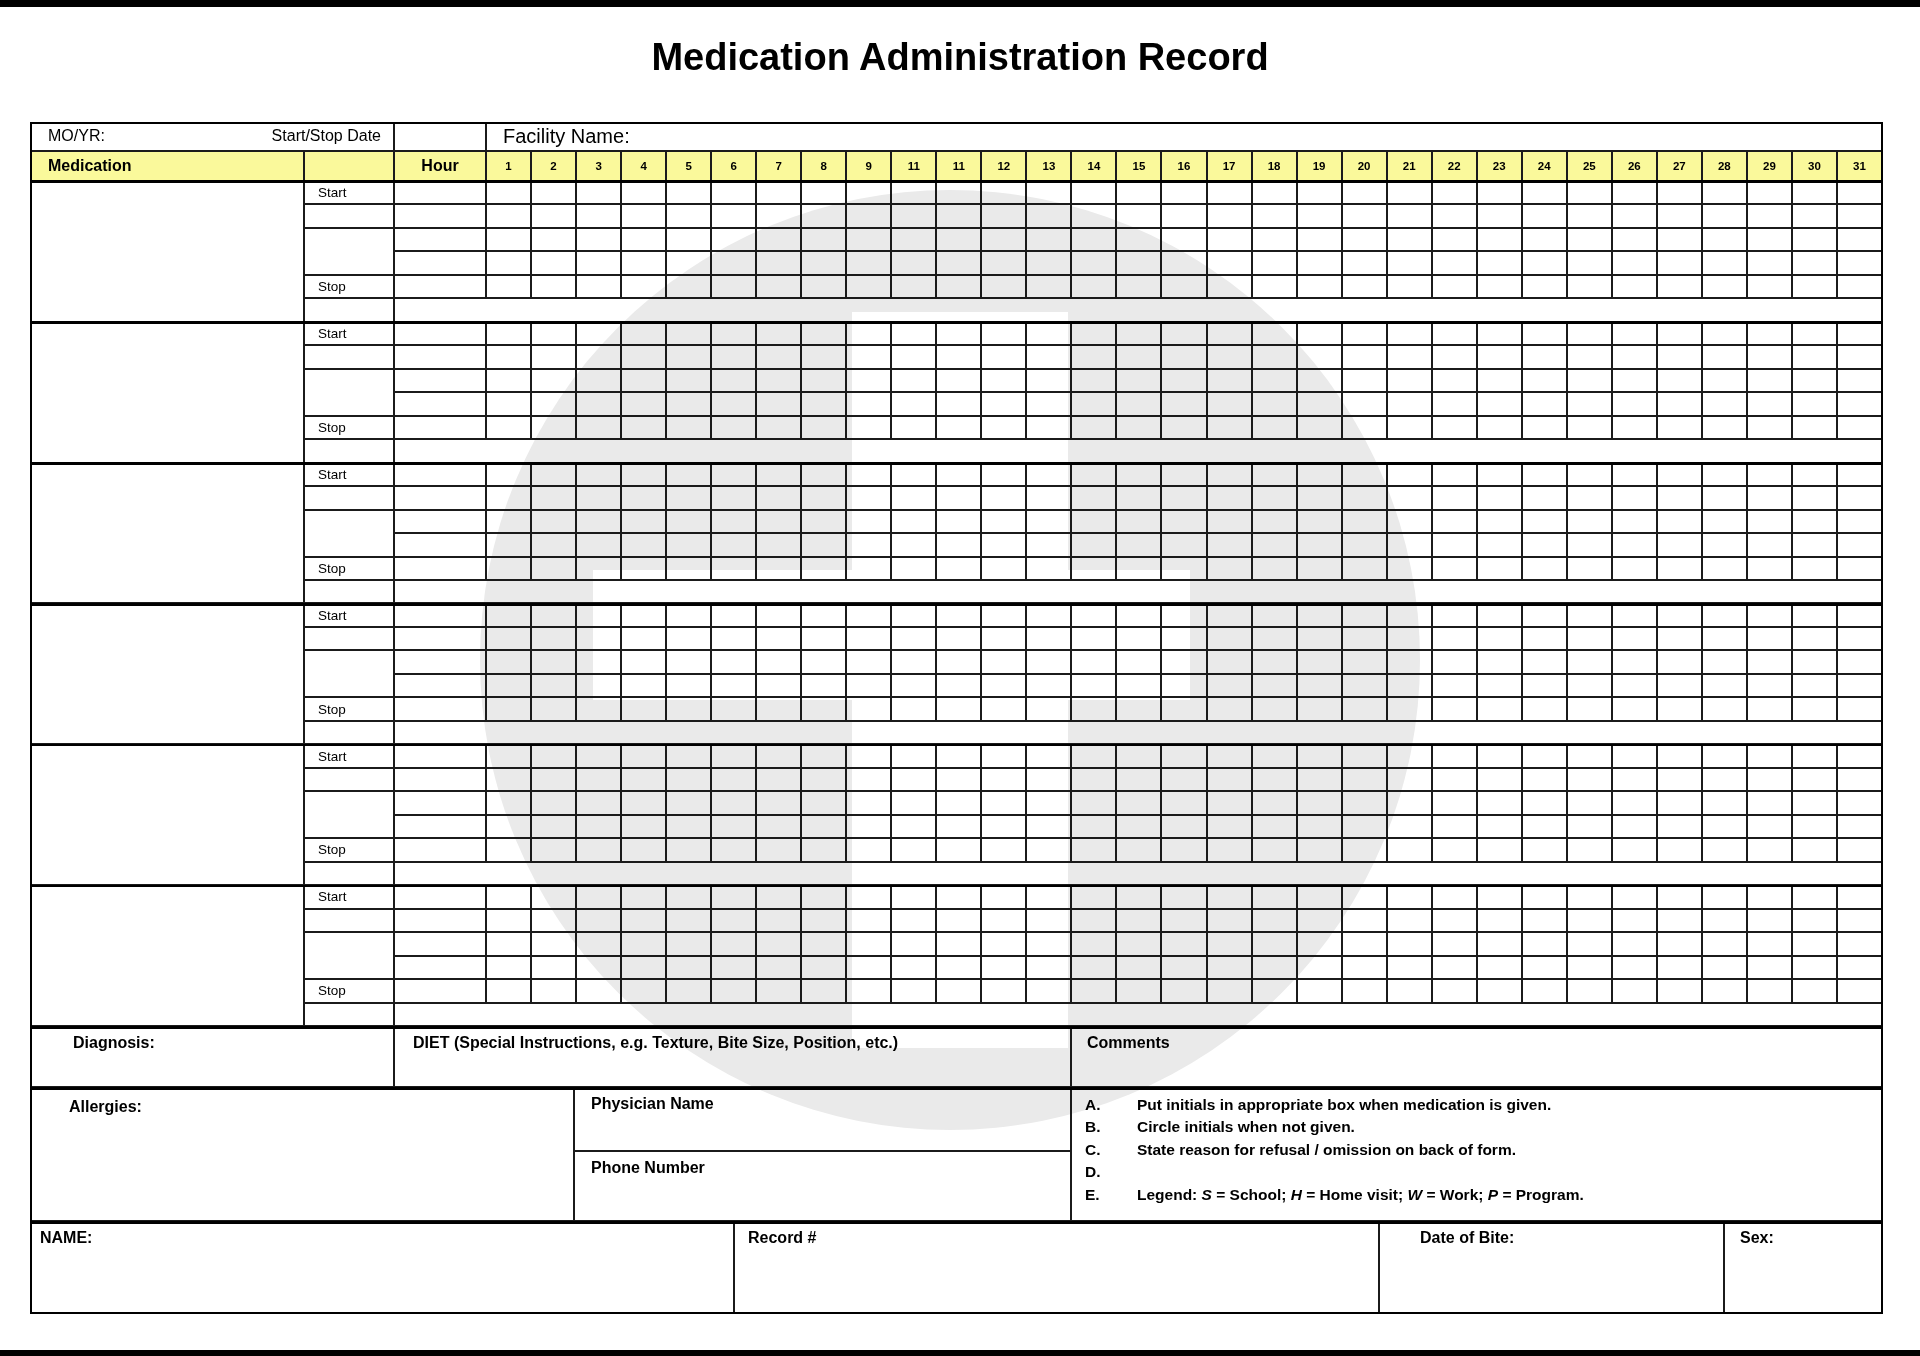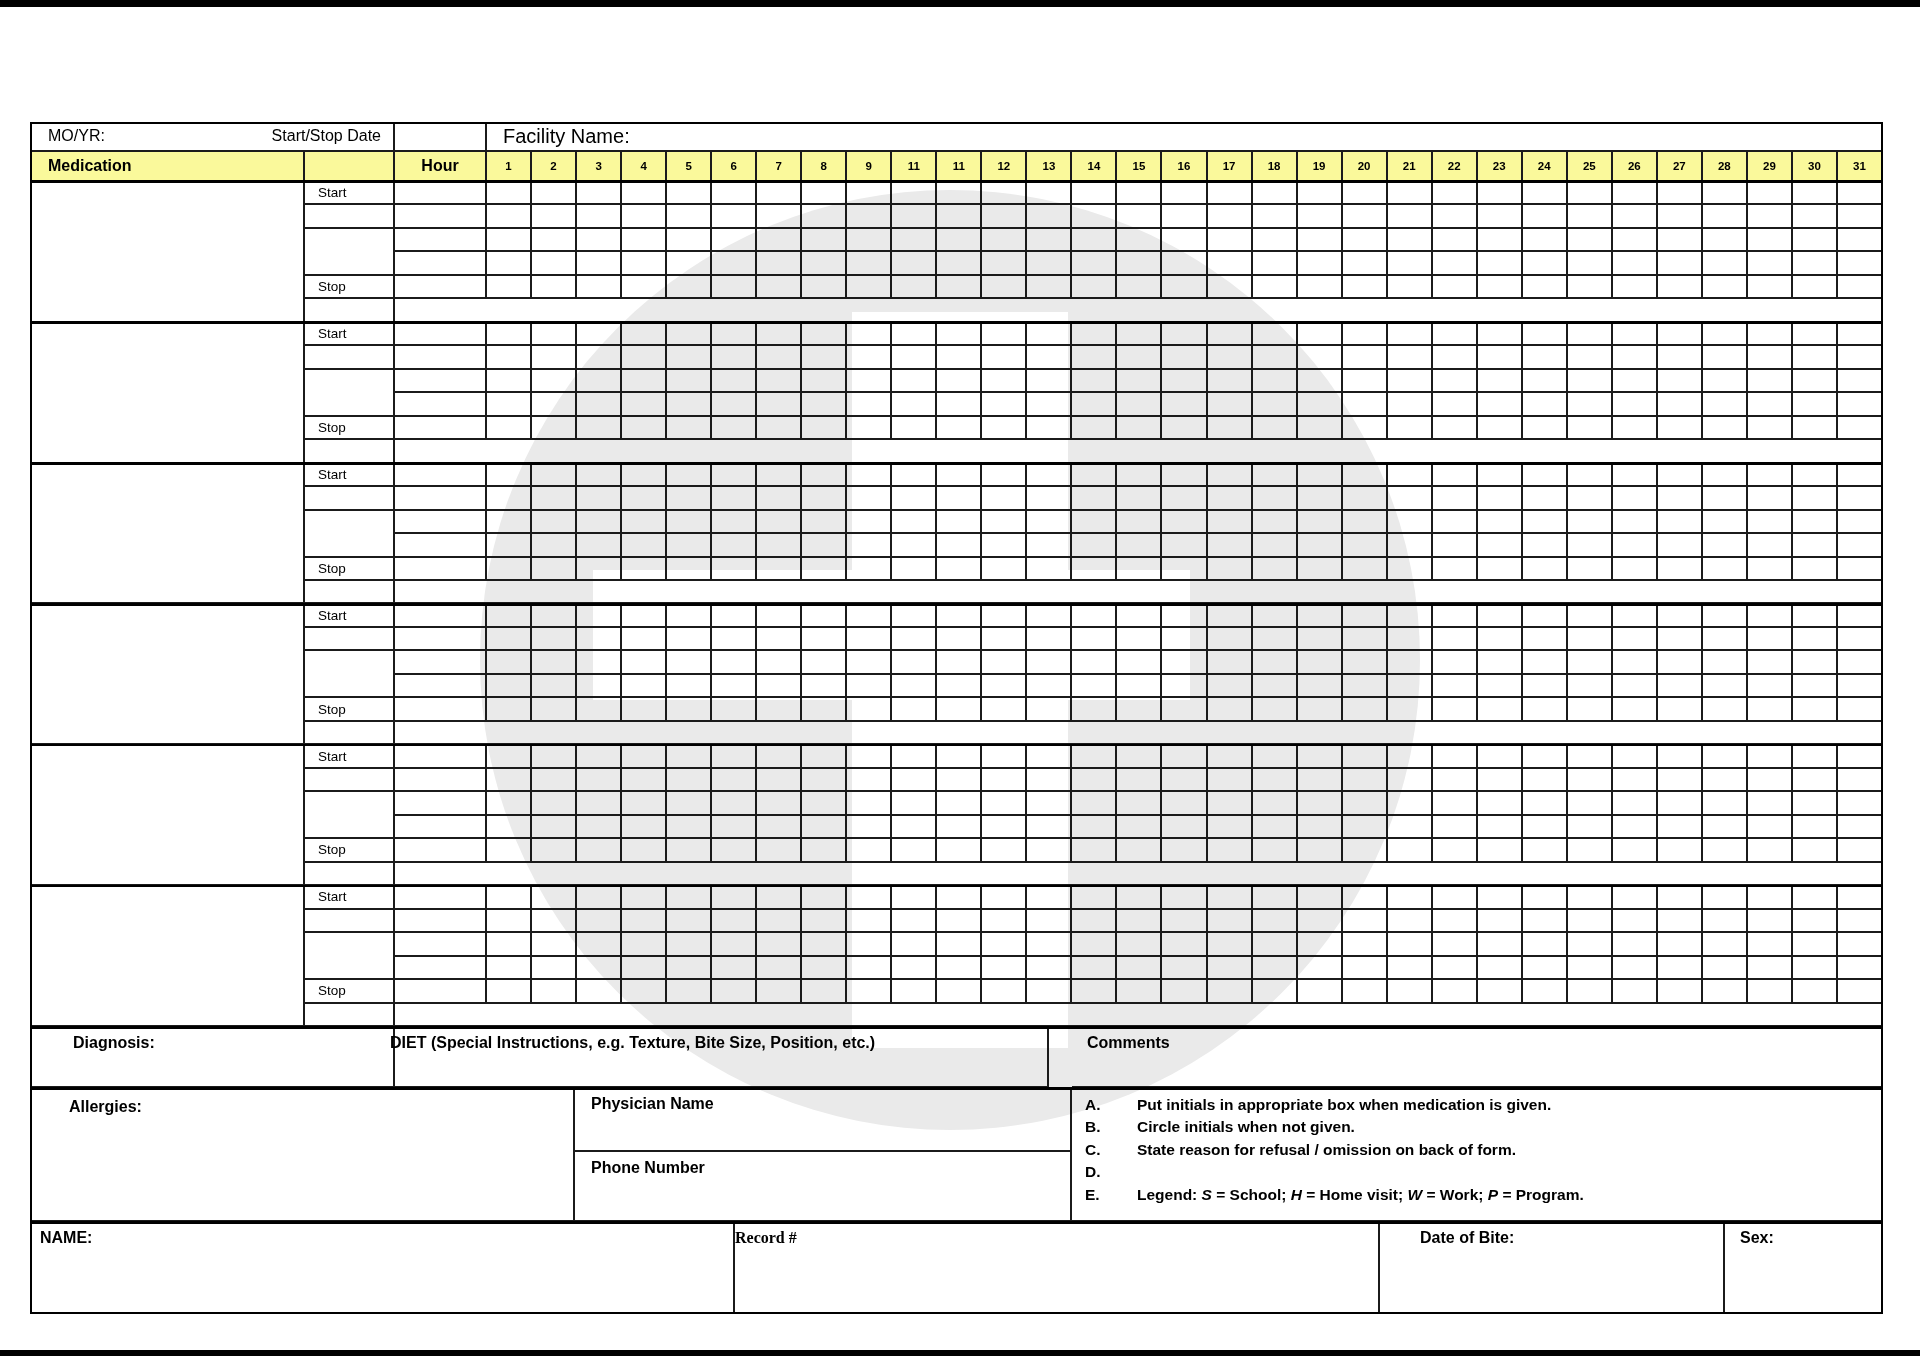--- a/index.html
+++ b/index.html
@@ -36,20 +36,21 @@
 
   <div class="bar" style="top:0;height:7px;"></div>
   <div class="bar" style="top:1350px;height:6px;"></div>
 
   <svg class="wm" width="1920" height="1356">
     <circle cx="950" cy="660" r="470" fill="#EAEAEA"></circle>
     <rect x="852" y="312" width="216" height="736" fill="#ffffff"></rect>
     <rect x="593" y="570" width="597" height="130" fill="#ffffff"></rect>
   </svg>
 
+  <div class="title">Medication Administration Record</div>
 
   <div class="tbl" id="tbl">
       <div class="cell rowAcell spread" style="left: 30px; top: 122px; width: 365px; height: 30px;">
         <span class="txt">MO/YR:</span>
         <span class="txt">Start/Stop Date</span>
       </div>
       <div class="cell " style="left: 395px; top: 122px; width: 92px; height: 30px;"></div>
       <div class="cell rowAcell facility" style="left: 487px; top: 122px; width: 1396px; height: 30px;">Facility Name:</div>
       <div class="cell yellow medhdr" style="left: 30px; top: 152px; width: 275px; height: 30px;">Medication</div>
       <div class="cell yellow" style="left: 305px; top: 152px; width: 90px; height: 30px;"></div>
@@ -1083,21 +1084,21 @@
       <div class="cell " style="left: 1612.81px; top: 980.056px; width: 45.0323px; height: 23.4722px;"></div>
       <div class="cell " style="left: 1657.84px; top: 980.056px; width: 45.0323px; height: 23.4722px;"></div>
       <div class="cell " style="left: 1702.87px; top: 980.056px; width: 45.0323px; height: 23.4722px;"></div>
       <div class="cell " style="left: 1747.9px; top: 980.056px; width: 45.0323px; height: 23.4722px;"></div>
       <div class="cell " style="left: 1792.94px; top: 980.056px; width: 45.0323px; height: 23.4722px;"></div>
       <div class="cell " style="left: 1837.97px; top: 980.056px; width: 45.0323px; height: 23.4722px;"></div>
       <div class="cell " style="left: 395px; top: 1003.53px; width: 1488px; height: 23.4722px;"></div>
       <div class="cell seclbl" style="left: 30px; top: 1027px; width: 365px; height: 61px;">
         <div class="txt" style="padding-left:43px;">Diagnosis:</div>
       </div>
-      <div class="cell seclbl" style="left: 372px; top: 1027px; width: 677px; height: 61px;">
+      <div class="cell seclbl" style="left: 395px; top: 1027px; width: 677px; height: 61px;">
         <div class="txt" style="padding-left:18px;">DIET (Special Instructions, e.g. Texture, Bite Size, Position, etc.)</div>
       </div>
       <div class="cell seclbl" style="left: 1072px; top: 1027px; width: 811px; height: 61px;">
         <div class="txt" style="padding-left:15px;">Comments</div>
       </div>
       <div class="cell seclbl" style="left: 30px; top: 1088px; width: 545px; height: 134px;">
         <div class="txt" style="padding-left:39px;padding-top:3px;">Allergies:</div>
       </div>
       <div class="cell seclbl" style="left: 575px; top: 1088px; width: 497px; height: 64px;">
         <div class="txt" style="padding-left:16px;">Physician Name</div>
@@ -1123,21 +1124,21 @@
         </div>
         <div class="instr-line">
           <span class="instr-letter">E.</span>
           <span><span>Legend:  </span><span class="it">S</span><span> = School; </span><span class="it">H</span><span> = Home visit; </span><span class="it">W</span><span> = Work; </span><span class="it">P</span><span> = Program.</span></span>
         </div>
       </div>
       <div class="cell seclbl" style="left: 30px; top: 1222px; width: 705px; height: 92px;">
         <div class="txt" style="padding-left:10px;">NAME:</div>
       </div>
       <div class="cell seclbl" style="left: 735px; top: 1222px; width: 645px; height: 92px;">
-        <div class="txt" style="font-family:Liberation Serif, serif;">Record #</div>
+        <div class="txt" style="padding-left:13px;">Record #</div>
       </div>
       <div class="cell seclbl" style="left: 1380px; top: 1222px; width: 345px; height: 92px;">
         <div class="txt" style="padding-left:40px;">Date of Bite:</div>
       </div>
       <div class="cell seclbl" style="left: 1725px; top: 1222px; width: 158px; height: 92px;">
         <div class="txt" style="padding-left:15px;">Sex:</div>
       </div>
     </div>
 
   <div class="sep" style="left:30px;top:179.5px;width:1853px;height:3.5px;"></div>

